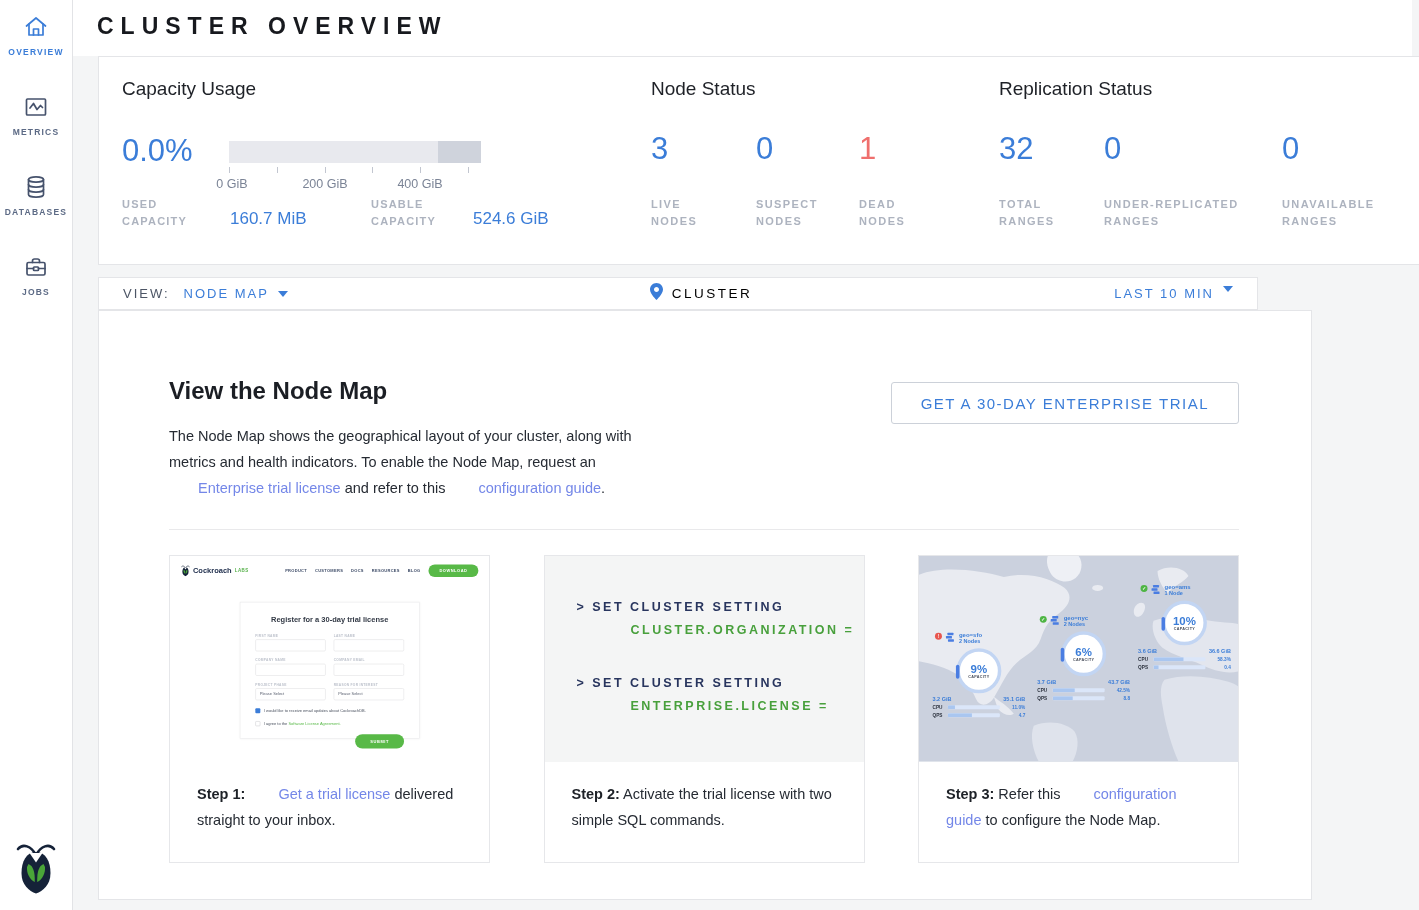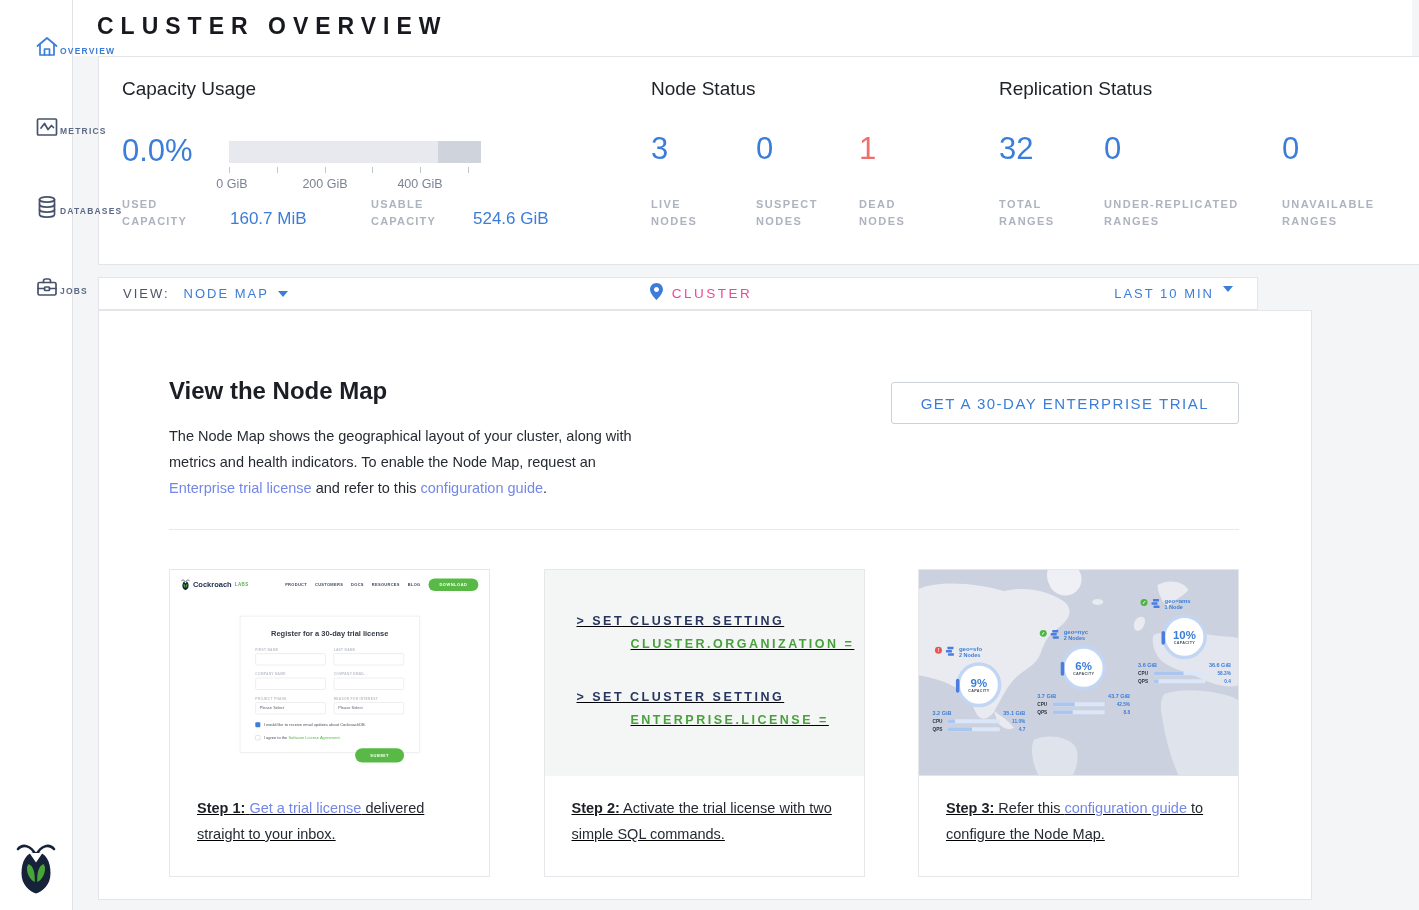--- a/index.html
+++ b/index.html
@@ -2,22 +2,22 @@
 <html><head>
 <meta charset="utf-8">
 <style>
   * { margin:0; padding:0; box-sizing:border-box; }
   html,body { width:1419px; height:910px; overflow:hidden;
     font-family:"Liberation Sans", sans-serif; background:#f4f5f6; }
 
   
   .sidebar { position:absolute; left:0; top:0; width:73px; height:910px;
     background:#fff; border-right:1px solid #e2e3e6; z-index:5; }
-  .nav-item { width:72px; height:80px; display:flex; flex-direction:row;
-    align-items:center; padding-top:14px; cursor:pointer; color:#46526c;padding-left:34px; }
+  .nav-item { width:72px; height:80px; display:flex; flex-direction:column;
+    align-items:center; padding-top:14px; cursor:pointer; color:#46526c; }
   .nav-item .nv-label { margin-top:7px; font-size:8.5px; font-weight:bold;
     letter-spacing:1.2px; color:#5c6a85; }
   .nav-item.active { color:#3b7dd8; }
   .nav-item.active .nv-label { color:#3b7dd8; }
   .nav-item svg { display:block; }
   .side-logo { position:absolute; bottom:12px; left:50%; transform:translateX(-50%); }
 
   
   .topband { position:absolute; left:73px; top:0; width:1339px; height:56px; background:#fff; }
   .page-title { position:absolute; left:24px; top:13px; font-size:23px; font-weight:600;
@@ -45,37 +45,37 @@
   
   .viewbar { position:absolute; left:98px; top:277px; width:1160px; height:33px;
     background:#fff; border:1px solid #e4e5e8; display:flex; align-items:center;
     justify-content:space-between; padding:0 24px; }
   .vb-group { display:flex; align-items:center; }
   .vb-label { font-size:13px; letter-spacing:2px; color:#4c5565; }
   .vb-link { font-size:13px; letter-spacing:2px; color:#3b7dd8; margin-left:14px; cursor:pointer; }
   .vb-caret { width:0; height:0; border-left:5px solid transparent; border-right:5px solid transparent;
     border-top:6px solid #3b7dd8; margin-left:9px; display:inline-block; }
   .vb-center { display:flex; align-items:center; gap:9px; }
-  .vb-cluster { font-size:13.5px; letter-spacing:2.5px; color:#ec4899; }
+  .vb-cluster { font-size:13.5px; letter-spacing:2.5px; color:#000000; }
   .vb-right { font-size:13px; letter-spacing:2px; color:#3b7dd8; cursor:pointer;
     display:flex; align-items:flex-start; }
 
   
   .mapcard { position:absolute; left:98px; top:310px; width:1214px; height:590px;
     background:#fff; border:1px solid #e4e5e8; }
   .nm-title { position:absolute; left:70px; top:66px; font-size:24px; font-weight:600; color:#1b1e24; }
   .nm-desc { position:absolute; left:70px; top:112px; width:468px; font-size:14.5px;
     line-height:26px; color:#262b33; }
-  .nm-desc a, .caption a { color:#7487e8; text-decoration:none; cursor:pointer; }
+  .nm-desc a, .caption a { color:#7487e8; text-decoration:none; cursor:pointer;margin-left:29px; }
   .trial-btn { position:absolute; right:72px; top:71px; height:42px; padding:0 29px;
     background:#fff; border:1px solid #ccd1d9; border-radius:3px; color:#3b7dd8;
     font-family:"Liberation Sans", sans-serif; font-size:15px; letter-spacing:1.5px; cursor:pointer; }
   .nm-divider { position:absolute; left:70px; right:72px; top:218px; height:1px; background:#e9e9eb; }
-  .steps { position:absolute; left:70px; right:72px; top:258px; display:flex;
-    justify-content:space-between;text-decoration:underline; }
+  .steps { position:absolute; left:70px; right:72px; top:244px; display:flex;
+    justify-content:space-between; }
   .step-card { width:321px; height:308px; background:#fff; border:1px solid #e6e7ea;
     display:flex; flex-direction:column; }
   .shot { position:relative; height:206px; overflow:hidden; flex:none; }
   .caption { padding:19px 26px 0 27px; font-size:14.5px; line-height:26px; color:#262b33; }
   .caption b { color:#1d2127; }
 
   
   .code-shot { background:#f4f5f5; padding:44px 0 0 32px; }
   .code-line { font-size:12.5px; font-weight:bold; letter-spacing:2.5px;
     color:#28355e; white-space:nowrap; }

